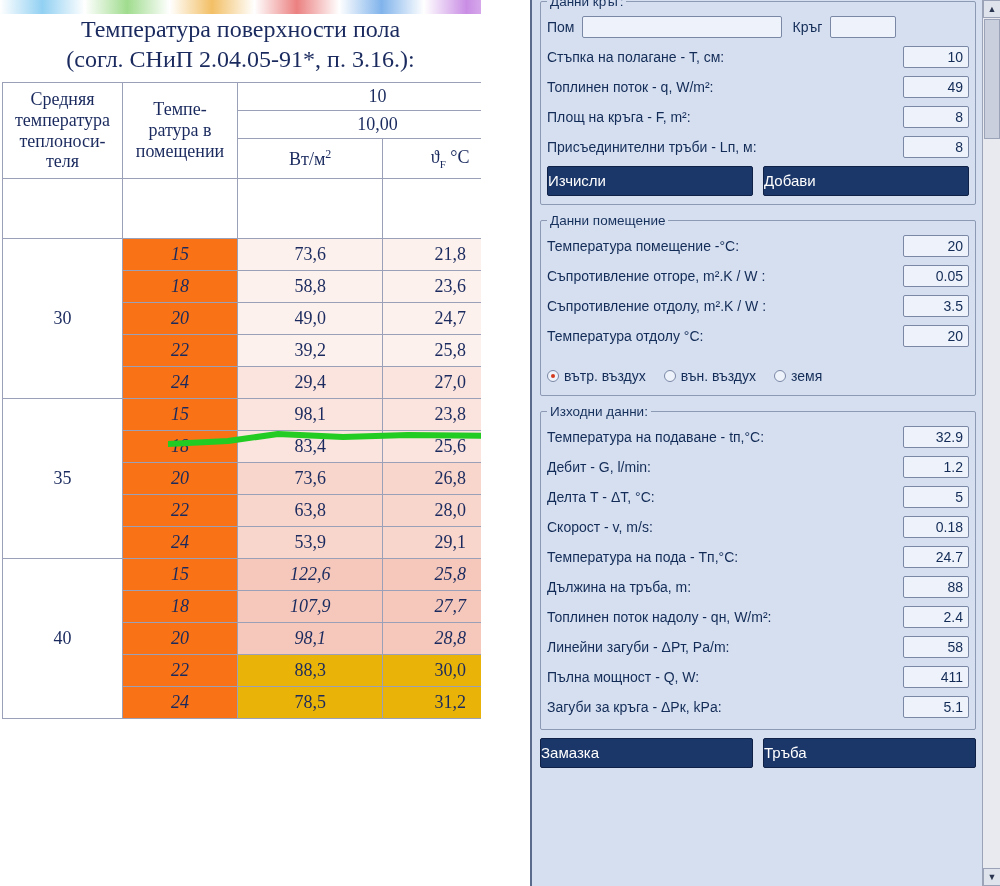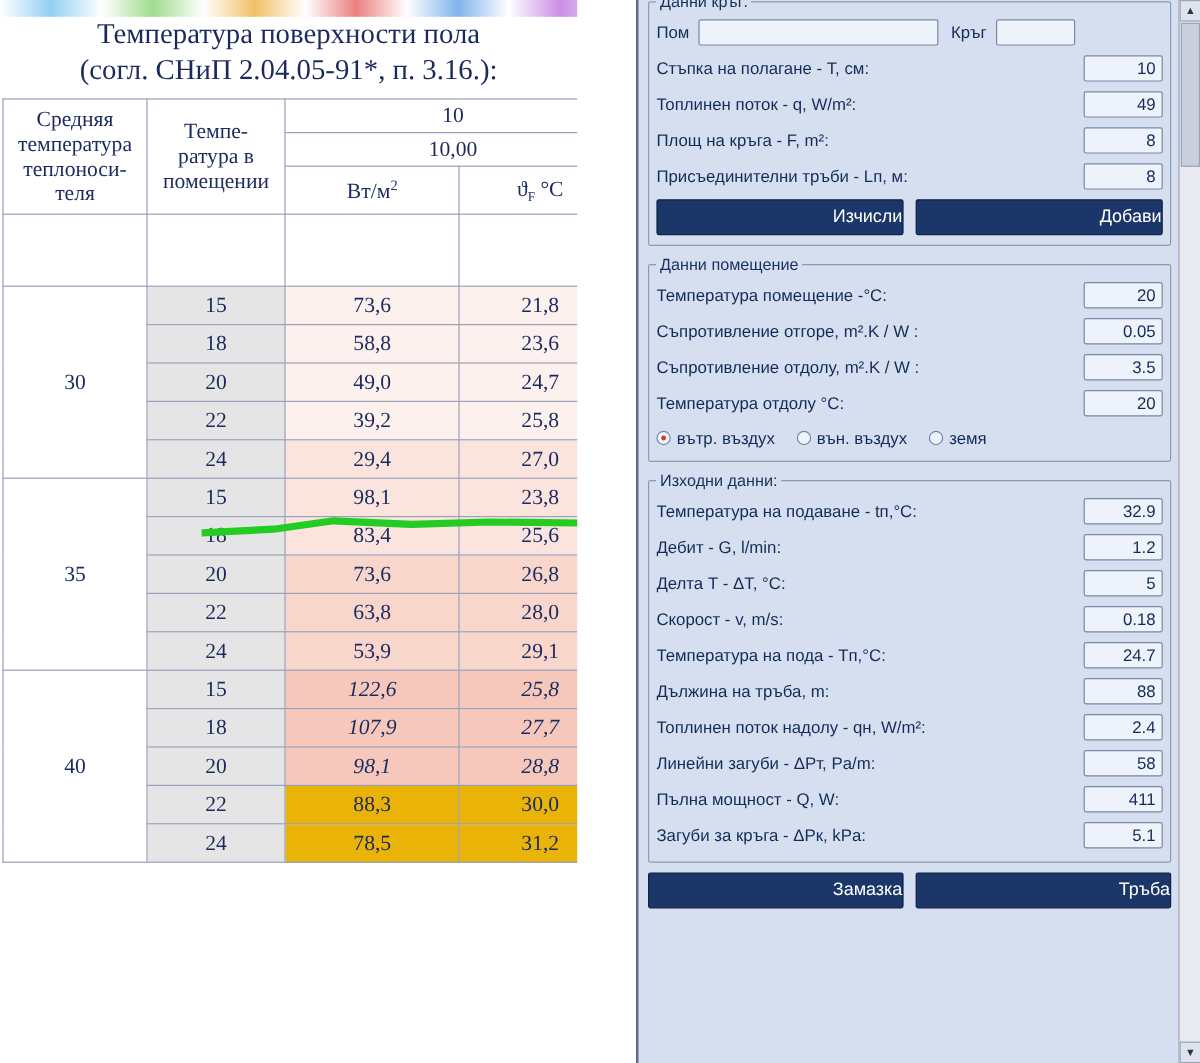--- a/index.html
+++ b/index.html
@@ -53,21 +53,21 @@
   .row-t { height:32px; }
   .rowspan-lbl { font-size:18px; width:120px; }
   .val { font-size:19px; }
   .blank-row td { height:60px; }
 
   .t1 { background:#fdf1ee; }
   .t2 { background:#fbe4de; }
   .t3 { background:#f8d6cc; }
   .t4 { background:#f5c8bb;font-style:italic; }
   .t5 { background:#eab308; }
-  .white { background:#e5e5e5; }
+  .white { background:#f97316;font-style:italic; }
 
   
   #green-line {
     position:absolute;
     left:168px; top:430px; width:330px; height:18px;
     pointer-events:none;
   }
 
   
   #app-pane {
@@ -126,25 +126,25 @@
 
   .btnrow { display:flex; gap:10px; margin:6px 0 2px 0; }
   .btn {
     flex:1 1 0;
     height:30px;
     background:#1b3668;
     color:#ffffff;
     border:1px solid #0f2147;
     border-radius:2px;
     font-size:15px;
-    text-align:right;
+    text-align:left;
     line-height:28px;
     font-family:"Liberation Sans", sans-serif;
   }
-  .radios { display:flex; align-items:center; height:26px; margin-top:3px; }
+  .radios { display:flex; align-items:center; height:26px; margin-top:14px; }
   .radio { display:flex; align-items:center; margin-right:18px; font-size:14px; color:#132c57; }
   .radio .dot {
     width:12px; height:12px; border-radius:50%;
     border:1px solid #7a88a6; background:#eef2fa;
     margin-right:5px; position:relative;
   }
   .radio.on .dot:after {
     content:""; position:absolute; left:3px; top:3px;
     width:4px; height:4px; border-radius:50%; background:#d23b1e;
   }

